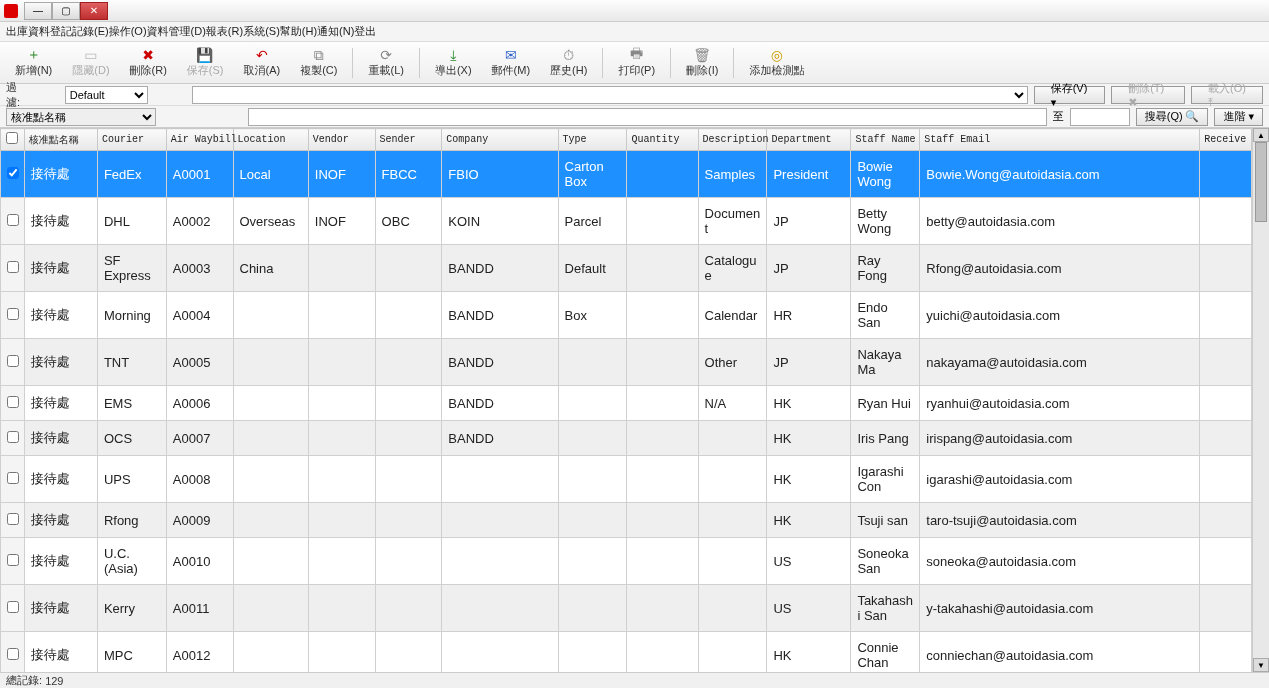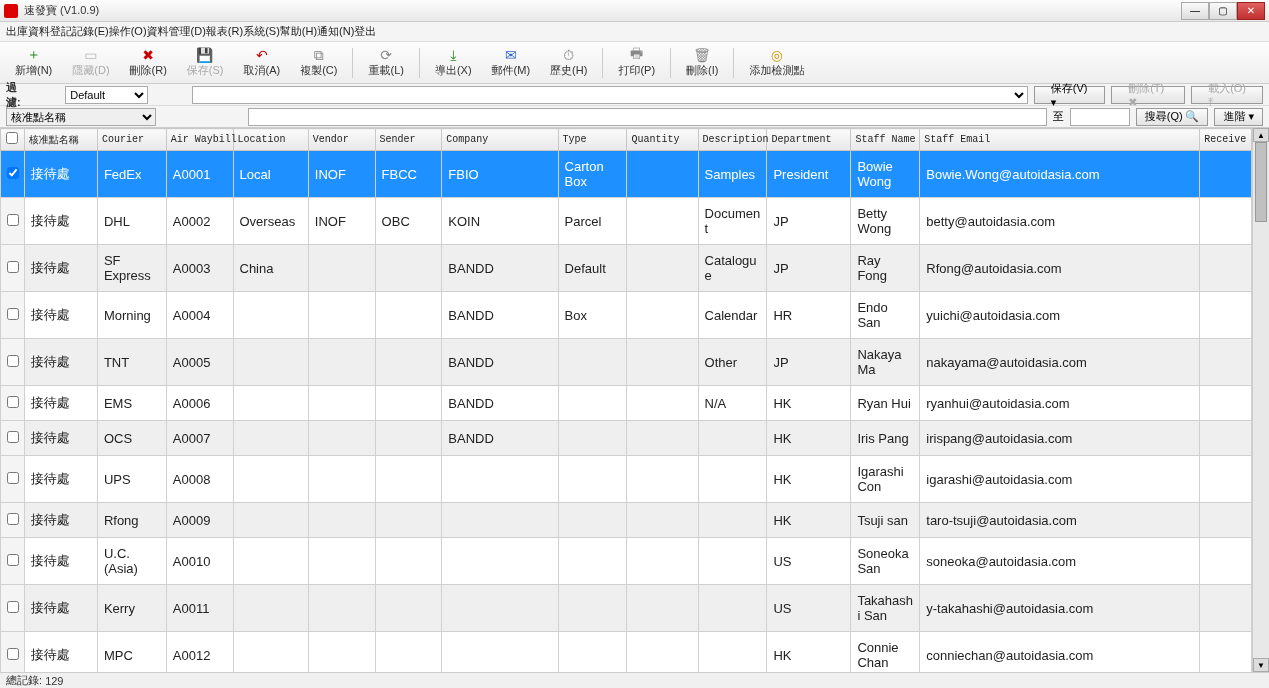--- a/index.html
+++ b/index.html
@@ -11,21 +11,21 @@
 .winbtn { width:28px; height:18px; display:flex; align-items:center; justify-content:center; font-size:10px; border:1px solid #aaa; background:linear-gradient(#fafafa,#ddd); cursor:default; }
 .winbtn.close { background:linear-gradient(#e06060,#c03030); color:#fff; border-color:#a02020; }
 .menubar { height:20px; background:#f4f4f4; border-bottom:1px solid #ddd; display:flex; align-items:center; padding:0 6px; font-size:11px; }
 .menubar span { color:#222; cursor:default; }
 .toolbar { height:42px; background:linear-gradient(#fdfdfd,#eee); border-bottom:1px solid #ccc; display:flex; align-items:center; padding:0 8px; gap:6px; }
 .tbtn { display:flex; flex-direction:column; align-items:center; justify-content:center; min-width:40px; height:38px; padding:0 6px; cursor:default; font-size:11px; color:#333; border:1px solid transparent; }
 .tbtn .ico { width:16px; height:16px; display:flex; align-items:center; justify-content:center; font-size:14px; }
 .tbtn.disabled { color:#aaa; }
 .tsep { width:1px; height:30px; background:#ccc; margin:0 2px; }
 .filterbar { height:22px; background:#f4f4f4; border-bottom:1px solid #ddd; display:flex; align-items:center; padding:0 6px; gap:6px; font-size:11px; }
-.filterbar .lbl { color:#333;font-weight:bold; }
+.filterbar .lbl { color:#333; }
 .filterbar select { font-size:11px; height:18px; border:1px solid #aaa; background:#fff;margin-left:32px; }
 .filterbar .sel-wide { width:100px; }
 .filterbar .spacer { flex:1; }
 .filterbar .fbtn { height:18px; padding:0 16px; font-size:11px; border:1px solid #999; background:linear-gradient(#fafafa,#e4e4e4); display:flex; align-items:center; gap:3px; cursor:default; }
 .searchbar { height:22px; background:#f4f4f4; border-bottom:1px solid #ccc; display:flex; align-items:center; padding:0 6px; gap:6px; font-size:11px; }
 .searchbar select { font-size:11px; height:18px; border:1px solid #aaa; }
 .searchbar .sel-field { width:150px; }
 .searchbar .sel-op { width:80px;margin-top:44px; }
 .searchbar input[type=text] { height:18px; border:1px solid #aaa; font-size:11px; padding:0 4px; }
 .searchbar .inp-main { flex:1; }
@@ -48,21 +48,20 @@
 .vscroll .arr.up { top:0; }
 .vscroll .arr.dn { bottom:0; }
 .status { position:absolute; bottom:0; left:0; right:0; height:16px; background:#f0f0f0; border-top:1px solid #ccc; font-size:11px; padding:0 6px; display:flex; align-items:center; color:#333; }
 input[type=checkbox]{ width:12px; height:12px; }
 </style>
 </head>
 <body>
 
 <div class="titlebar">
   <span class="app-icon"></span>
-  <span class="title">速發寶 (V1.0.9)</span>
   <div class="winbtns">
     <div class="winbtn">—</div>
     <div class="winbtn">▢</div>
     <div class="winbtn close">✕</div>
   </div>
 </div>
 
 <div class="menubar" id="menubar">
     <span>出庫資料</span>
     <span>登記記錄(E)</span>

